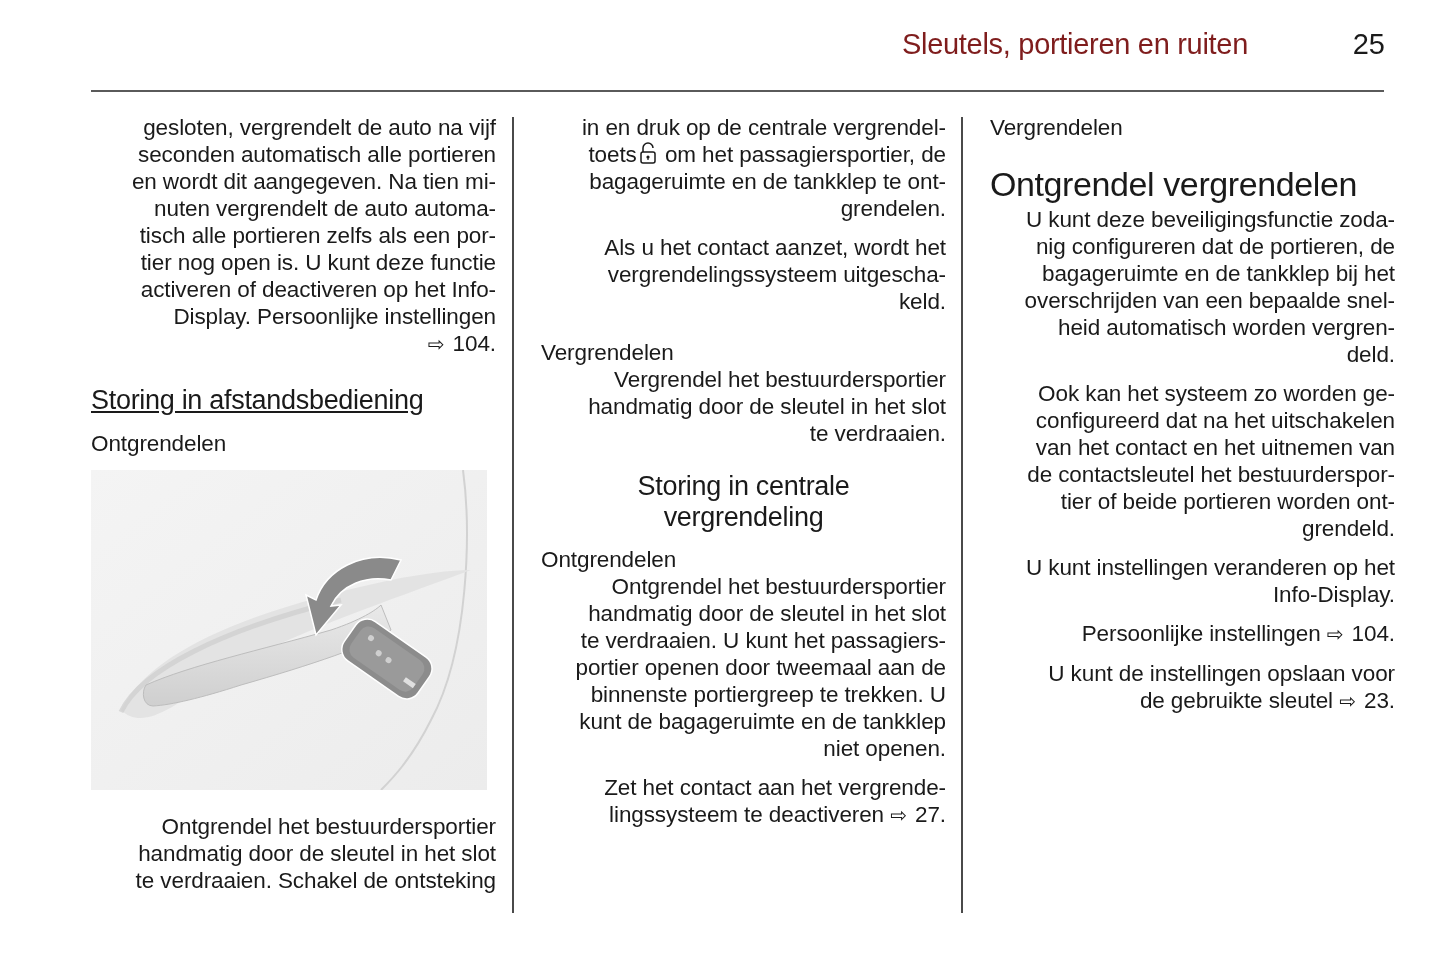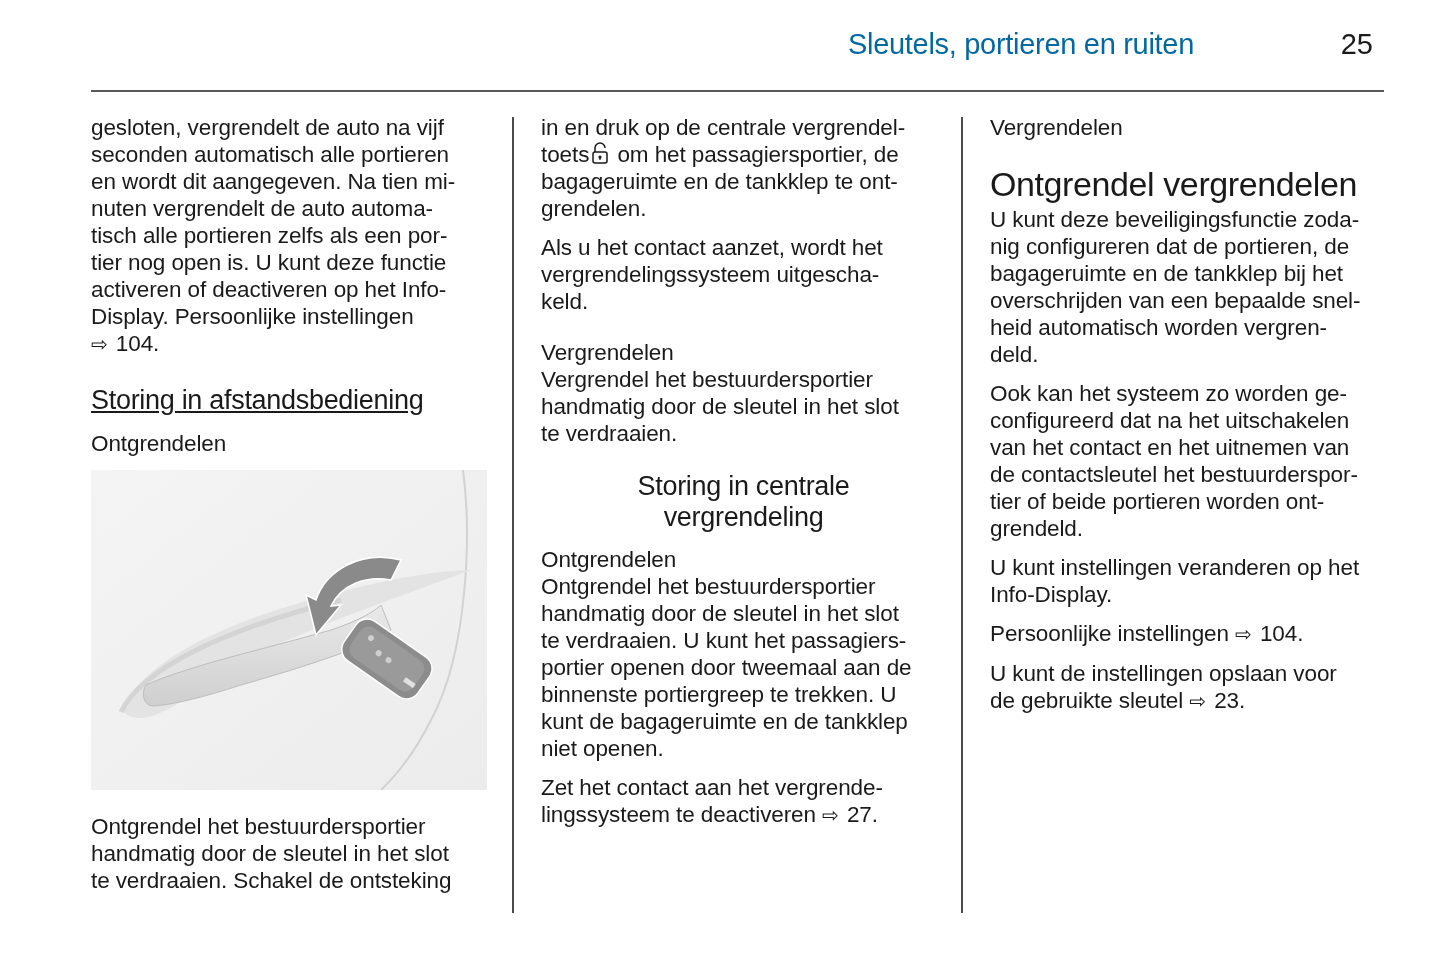--- a/index.html
+++ b/index.html
@@ -1,42 +1,42 @@
 <!DOCTYPE html>
 <html><head>
   <meta charset="utf-8">
   <style>
     html, body { margin: 0; padding: 0; background: #ffffff; }
     body {
       width: 1445px; height: 966px; position: relative; overflow: hidden;
       font-family: "Liberation Sans", sans-serif; color: #1a1a1a;
     }
     .header-title {
-      position: absolute; top: 28px; left: 848px; width: 390px; text-align: left;
-      font-size: 29px; letter-spacing: -0.3px; color: #0369a1;
+      position: absolute; top: 28px; left: 880px; width: 390px; text-align: center;
+      font-size: 29px; letter-spacing: -0.3px; color: #7f1d1d;
     }
     .header-page {
-      position: absolute; top: 28px; right: 72px;
+      position: absolute; top: 28px; right: 60px;
       font-size: 29px; color: #1a1a1a;
     }
     .header-rule {
       position: absolute; top: 90px; left: 91px; width: 1293px; height: 2px;
       background: #5a5a5a;
     }
     .col-divider {
       position: absolute; top: 117px; width: 2px; height: 796px; background: #4a4a4a;
     }
     .col {
       position: absolute; top: 114px; font-size: 22.5px; line-height: 27px;
       letter-spacing: -0.1px;
     }
     .col1 { left: 91px; width: 405px; }
     .col2 { left: 541px; width: 405px; }
     .col3 { left: 990px; width: 405px; }
-    p { margin: 0; white-space: pre-line; }
+    p { margin: 0; white-space: pre-line; text-align: right; }
     .gap { margin-top: 12px; }
     .subhead { font-size: 22.5px; line-height: 27px; }
     .h2 { font-size: 27px; line-height: 32px; letter-spacing: -0.3px; margin-top: 26px; margin-bottom: 14px; text-decoration: underline; }
     .h2b { font-size: 27px; line-height: 31px; letter-spacing: -0.3px; margin-top: 24px; margin-bottom: 13px; }
     .h1 { font-size: 34px; line-height: 40px; letter-spacing: -0.4px; margin-top: 23px; margin-bottom: 2px; }
     .sect-gap { margin-top: 24px; }
     .arrow { display: inline-block; font-size: 20px; margin-right: 2px; }
     .figure {
       position: relative; width: 396px; height: 320px; margin-top: 13px;
       background: #f1f1f1; overflow: hidden;

